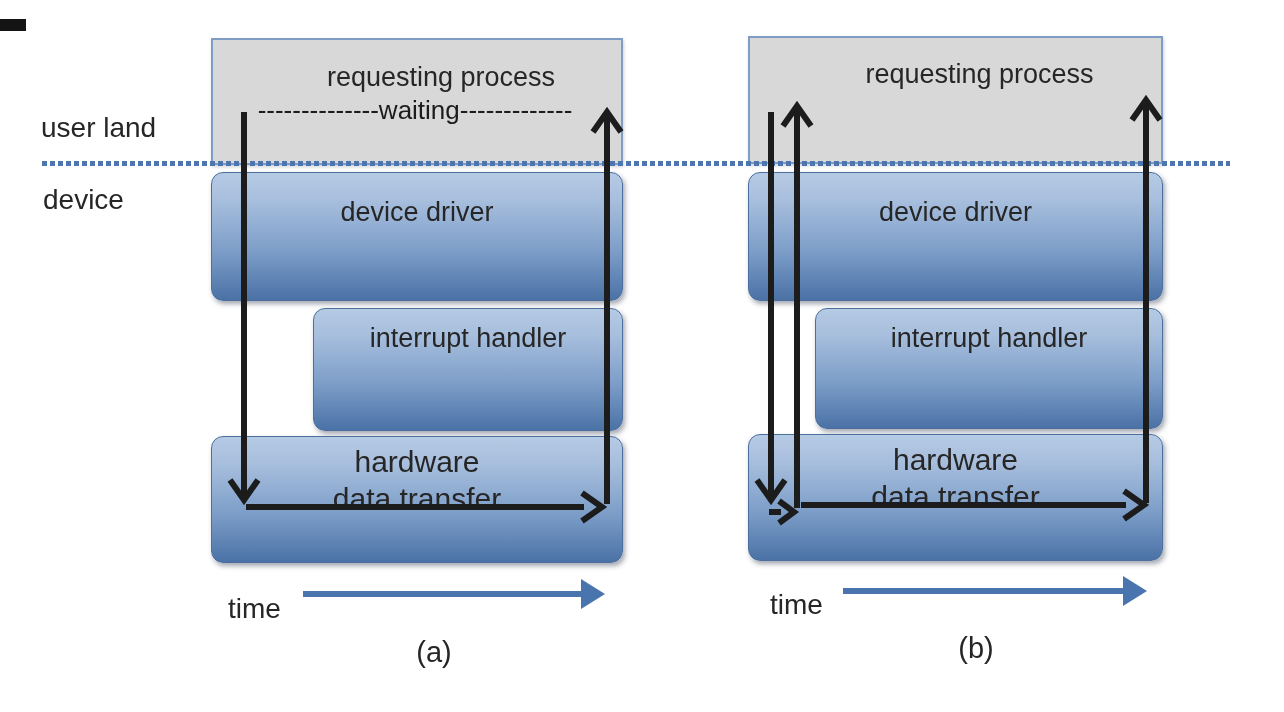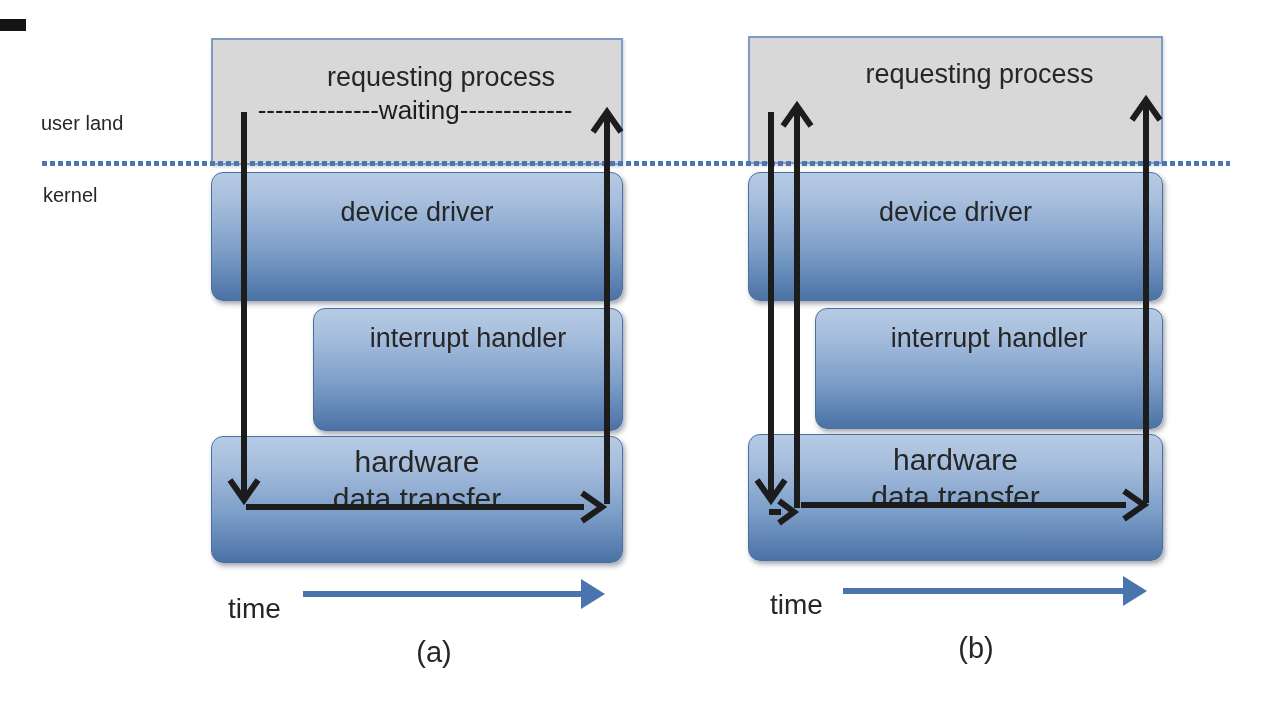--- a/index.html
+++ b/index.html
@@ -25,21 +25,21 @@
   #a-dev{left:211px;top:166px;width:412px;height:129px;padding-top:24px;}
   #a-int{left:313px;top:302px;width:310px;height:123px;padding-top:14px;}
   #a-hw {left:211px;top:430px;width:412px;height:127px;padding-top:6px;}
   
   #b-req{left:748px;top:36px;width:415px;height:128px;padding-top:21px;}
   #b-dev{left:748px;top:166px;width:415px;height:129px;padding-top:24px;}
   #b-int{left:815px;top:302px;width:348px;height:121px;padding-top:14px;}
   #b-hw {left:748px;top:428px;width:415px;height:127px;padding-top:6px;}
   .hw-lbl{font-size:30px;line-height:37px;}
 
-  .side-label{position:absolute;font-size:20px;color:#262626;}
+  .side-label{position:absolute;font-size:28px;color:#262626;}
   #user-land{left:41px;top:112px;}
   #kernel{left:43px;top:184px;}
 
   #separator{
     position:absolute;left:42px;top:161px;width:1188px;height:5px;z-index:3;
     background:repeating-linear-gradient(90deg,#4d76ae 0 5px,rgba(0,0,0,0) 5px 8px);
   }
 
   #waiting{
     position:absolute;left:236px;top:96px;width:358px;z-index:2;
@@ -62,21 +62,21 @@
   .thead{fill:#4a74ad;stroke:none;}
 </style>
 </head>
 <body>
 
 <div class="stage">
 
   <div id="artifact"></div>
 
   <div id="user-land" class="side-label">user land</div>
-  <div id="kernel" class="side-label">kernel</div>
+  <div id="kernel" class="side-label">device</div>
 
   <div id="separator"></div>
 
   <div id="a-req" class="box gray">
     <span class="lbl">requesting process</span>
   </div>
   <div id="waiting">--------------waiting-------------</div>
   <div id="a-dev" class="box blue">
     <span class="lbl">device driver</span>
   </div>

